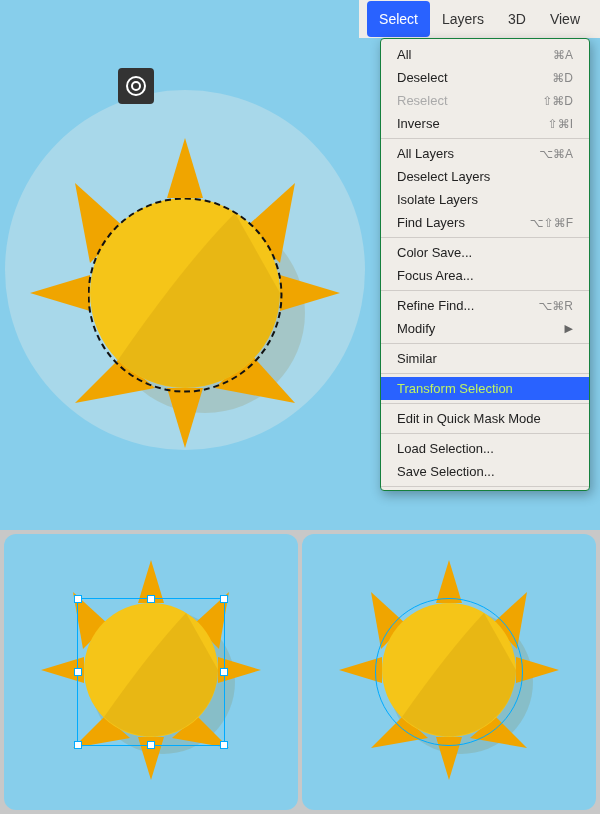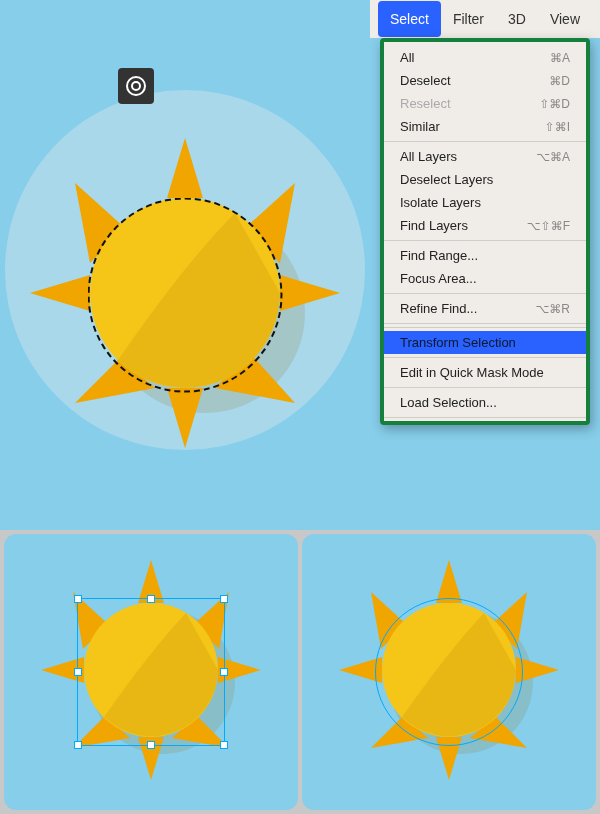--- a/index.html
+++ b/index.html
@@ -73,40 +73,40 @@
       color: white;
     }
 
     
     .dropdown {
       position: absolute;
       top: 38px;
       right: 10px;
       width: 210px;
       background: #f0ede8;
-      border: 4px solid #15803d;
+      border: 1px solid #15803d;
       border-radius: 4px;
       box-shadow: 2px 4px 12px rgba(0,0,0,0.3);
       font-size: 13px;
       overflow: hidden;
     }
 
     .dropdown-item {
       display: flex;
       justify-content: space-between;
       align-items: center;
       padding: 4px 16px;
       cursor: pointer;
       color: #222;
       white-space: nowrap;
     }
 
     .dropdown-item.active {
       background: #2962ff;
-      color: #0f172a;
+      color: #bef264;
     }
 
     .dropdown-item.disabled {
       color: #aaa;
       cursor: default;
     }
 
     .dropdown-shortcut {
       color: #888;
       font-size: 12px;
@@ -192,42 +192,42 @@
 
   <div class="quick-mask-icon">
     <svg viewBox="0 0 24 24" fill="none">
       <circle cx="12" cy="12" r="9" stroke="white" stroke-width="2"></circle>
       <circle cx="12" cy="12" r="4" stroke="white" stroke-width="2"></circle>
     </svg>
   </div>
 
   <div class="menu-bar">
     <div class="menu-item active">Select</div>
-    <div class="menu-item">Filter</div>
+    <div class="menu-item">Layers</div>
     <div class="menu-item">3D</div>
     <div class="menu-item">View</div>
   </div>
 
   <div class="dropdown">
 
     <div style="height:4px;"></div>
     <div class="dropdown-item">
       <span>All</span>
       <span class="dropdown-shortcut">⌘A</span>
     </div>
     <div class="dropdown-item">
       <span>Deselect</span>
       <span class="dropdown-shortcut">⌘D</span>
     </div>
     <div class="dropdown-item disabled">
       <span>Reselect</span>
       <span class="dropdown-shortcut">⇧⌘D</span>
     </div>
     <div class="dropdown-item">
-      <span>Similar</span>
+      <span>Inverse</span>
       <span class="dropdown-shortcut">⇧⌘I</span>
     </div>
     <div class="dropdown-separator"></div>
 
     <div class="dropdown-item">
       <span>All Layers</span>
       <span class="dropdown-shortcut">⌥⌘A</span>
     </div>
     <div class="dropdown-item">
       <span>Deselect Layers</span>
@@ -235,47 +235,57 @@
     <div class="dropdown-item">
       <span>Isolate Layers</span>
     </div>
     <div class="dropdown-item">
       <span>Find Layers</span>
       <span class="dropdown-shortcut">⌥⇧⌘F</span>
     </div>
     <div class="dropdown-separator"></div>
 
     <div class="dropdown-item">
-      <span>Find Range...</span>
+      <span>Color Save...</span>
     </div>
     <div class="dropdown-item">
       <span>Focus Area...</span>
     </div>
     <div class="dropdown-separator"></div>
 
     <div class="dropdown-item">
       <span>Refine Find...</span>
       <span class="dropdown-shortcut">⌥⌘R</span>
     </div>
-    <div class="dropdown-separator"></div>
-
+    <div class="dropdown-item">
+      <span>Modify</span>
+      <span class="arrow">▶</span>
+    </div>
+    <div class="dropdown-separator"></div>
+
+    <div class="dropdown-item">
+      <span>Similar</span>
+    </div>
     <div class="dropdown-separator"></div>
 
     <div class="dropdown-item active">
       <span>Transform Selection</span>
     </div>
     <div class="dropdown-separator"></div>
 
     <div class="dropdown-item">
       <span>Edit in Quick Mask Mode</span>
     </div>
     <div class="dropdown-separator"></div>
 
     <div class="dropdown-item">
       <span>Load Selection...</span>
+    </div>
+    <div class="dropdown-item">
+      <span>Save Selection...</span>
     </div>
     <div class="dropdown-separator"></div>
 
 
   </div>
 </div>
 
 <div class="bottom-section">
 
   <div class="bottom-panel">

